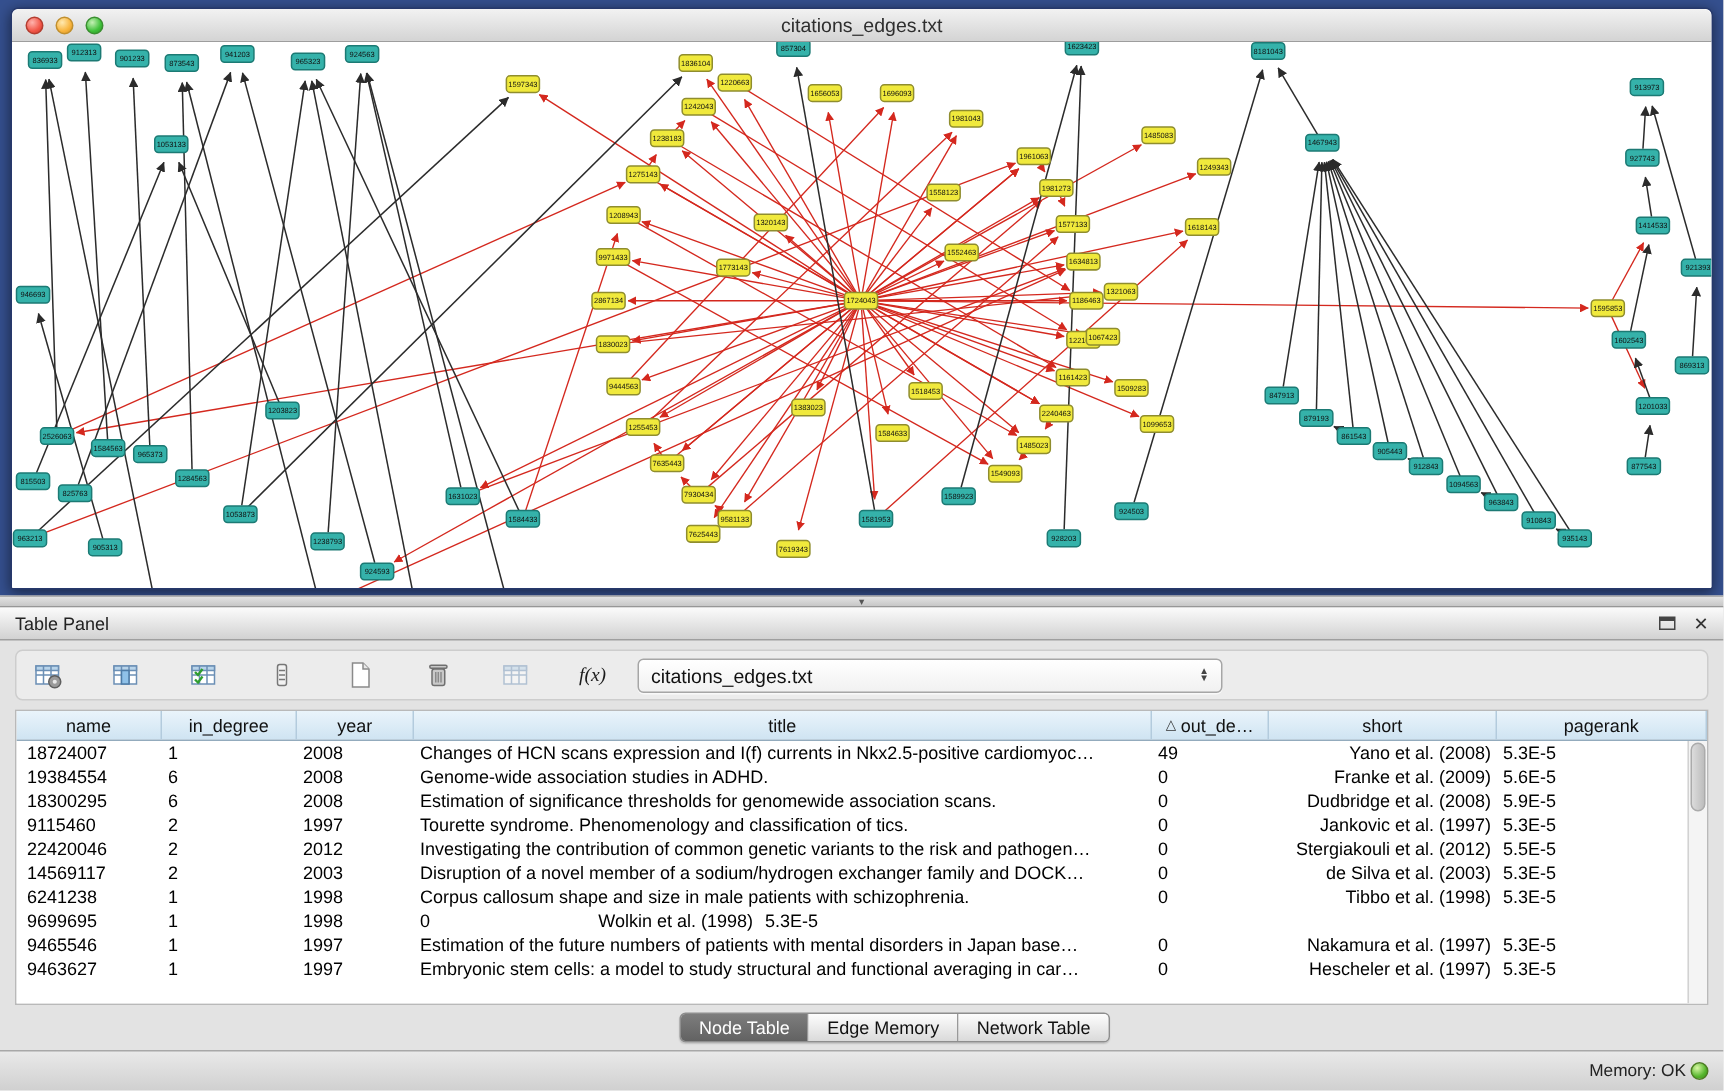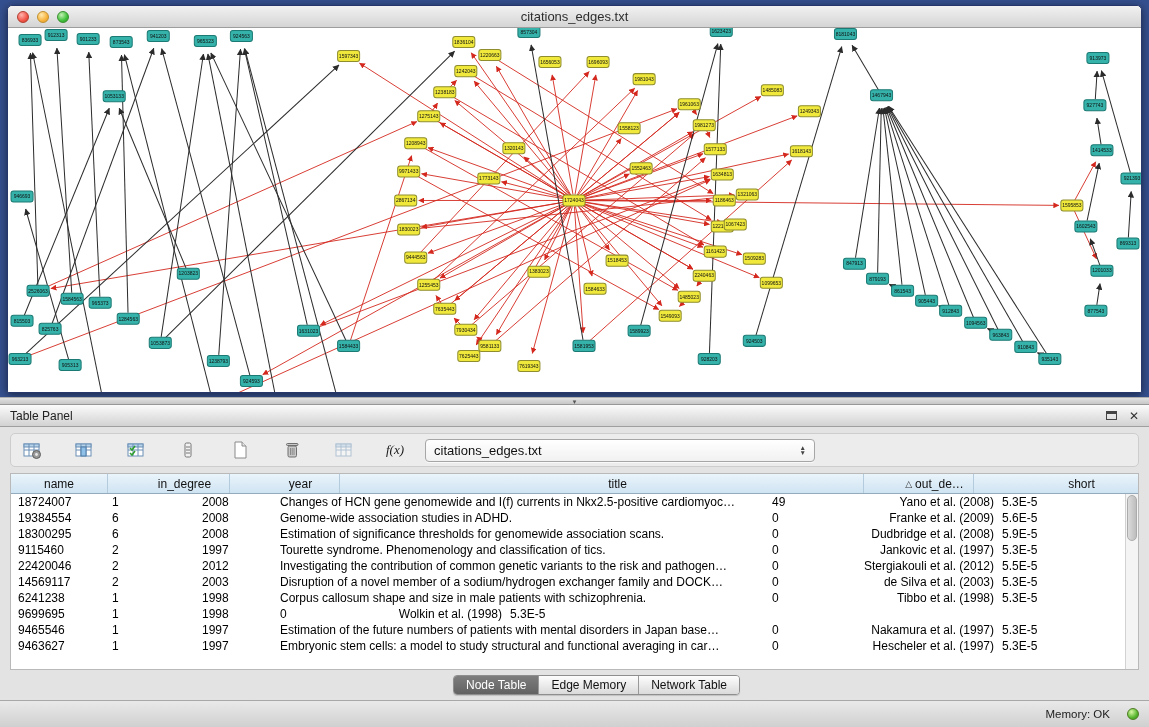--- a/index.html
+++ b/index.html
@@ -38,21 +38,21 @@
   #toolbar-icons{display:flex;align-items:center;gap:26px;}
   .tb-ic{width:26px;height:26px;display:flex;align-items:center;justify-content:center;border-radius:4px;}
   .combo{margin-left:16px;width:390px;height:23px;background:linear-gradient(#ffffff,#f1f1f1);
     border:1px solid #a6a6a6;border-radius:4px;display:flex;align-items:center;padding:0 8px;font-size:13px;color:#111;
     box-shadow:0 1px 0 rgba(255,255,255,.7);}
   .combo-arrows{margin-left:auto;display:flex;flex-direction:column;font-size:6.5px;line-height:5.5px;color:#444;}
 
   .table-wrap{flex:1;margin:2px 10px 0;background:#fff;border:1px solid #b9b9b9;position:relative;
     display:flex;flex-direction:column;overflow:hidden;}
   .thead{display:flex;height:20px;flex:0 0 20px;background:linear-gradient(#eaf4fb,#cfe4f2);
-    border-bottom:1px solid #93abbd;font-size:12px;color:#111;gap:32px;}
+    border-bottom:1px solid #93abbd;font-size:12px;color:#111;}
   .th{display:flex;align-items:center;justify-content:center;border-right:1px solid #b3cbdd;
     overflow:hidden;white-space:nowrap;}
   .tri{font-size:9px;margin-right:3px;color:#333;}
   .tbody{flex:1;overflow:hidden;font-size:12px;color:#000;background:#fff;}
   .row{display:flex;height:16px;line-height:16px;white-space:nowrap;}
   .cell{overflow:hidden;padding:0 4px;}
   .c0{width:97px;flex:0 0 97px;}
   .c1{width:90px;flex:0 0 90px;}
   .c2{width:78px;flex:0 0 78px;}
   .c3{width:492px;flex:0 0 492px;}
@@ -67,21 +67,21 @@
   .tabs-row{flex:0 0 30px;display:flex;align-items:center;justify-content:center;margin-left:44px;}
   .seg{display:flex;height:20px;border:1px solid #8e8e8e;border-radius:4px;overflow:hidden;
     box-shadow:0 1px 1px rgba(0,0,0,.15);}
   .seg-btn{padding:0 12px;font-size:12px;line-height:19px;color:#111;background:linear-gradient(#fdfdfd,#dadada);
     border-right:1px solid #999;}
   .seg-btn:last-child{border-right:none;}
   .seg-btn.active{background:linear-gradient(#7d7d7d,#626262);color:#fff;}
 
   
   .statusbar{height:27px;background:linear-gradient(#e9e9e9,#d0d0d0);border-top:1px solid #a8a8a8;
-    display:flex;align-items:center;justify-content:flex-end;padding-right:10px;gap:17px;font-size:11.5px;color:#222;}
+    display:flex;align-items:center;justify-content:flex-end;padding-right:10px;gap:3px;font-size:11.5px;color:#222;}
   .led{width:12px;height:12px;border-radius:50%;border:1px solid #4d7d22;
     background:radial-gradient(circle at 35% 30%,#d9f8a5,#56b52d 60%,#3d901e);}
 </style>
 </head>
 <body>
 
 <div class="desktop">
   <div class="net-window">
     <div class="titlebar">
       <div class="traffic">
@@ -735,21 +735,21 @@
         </div>
         <div class="th c6">
           <span>pagerank</span>
         </div>
       </div>
     <div class="tbody" id="tbody">
         <div class="row">
           <div class="cell c0">18724007</div>
           <div class="cell c1">1</div>
           <div class="cell c2">2008</div>
-          <div class="cell c3">Changes of HCN gene genomewide and I(f) currents in Nkx2.5-positive cardiomyoc…</div>
+          <div class="cell c3">Changes of HCN scans expression and I(f) currents in Nkx2.5-positive cardiomyoc…</div>
           <div class="cell c4">49</div>
           <div class="cell c5">Yano et al. (2008)</div>
           <div class="cell c6">5.3E-5</div>
         </div>
         <div class="row">
           <div class="cell c0">19384554</div>
           <div class="cell c1">6</div>
           <div class="cell c2">2008</div>
           <div class="cell c3">Genome-wide association studies in ADHD.</div>
           <div class="cell c4">0</div>

